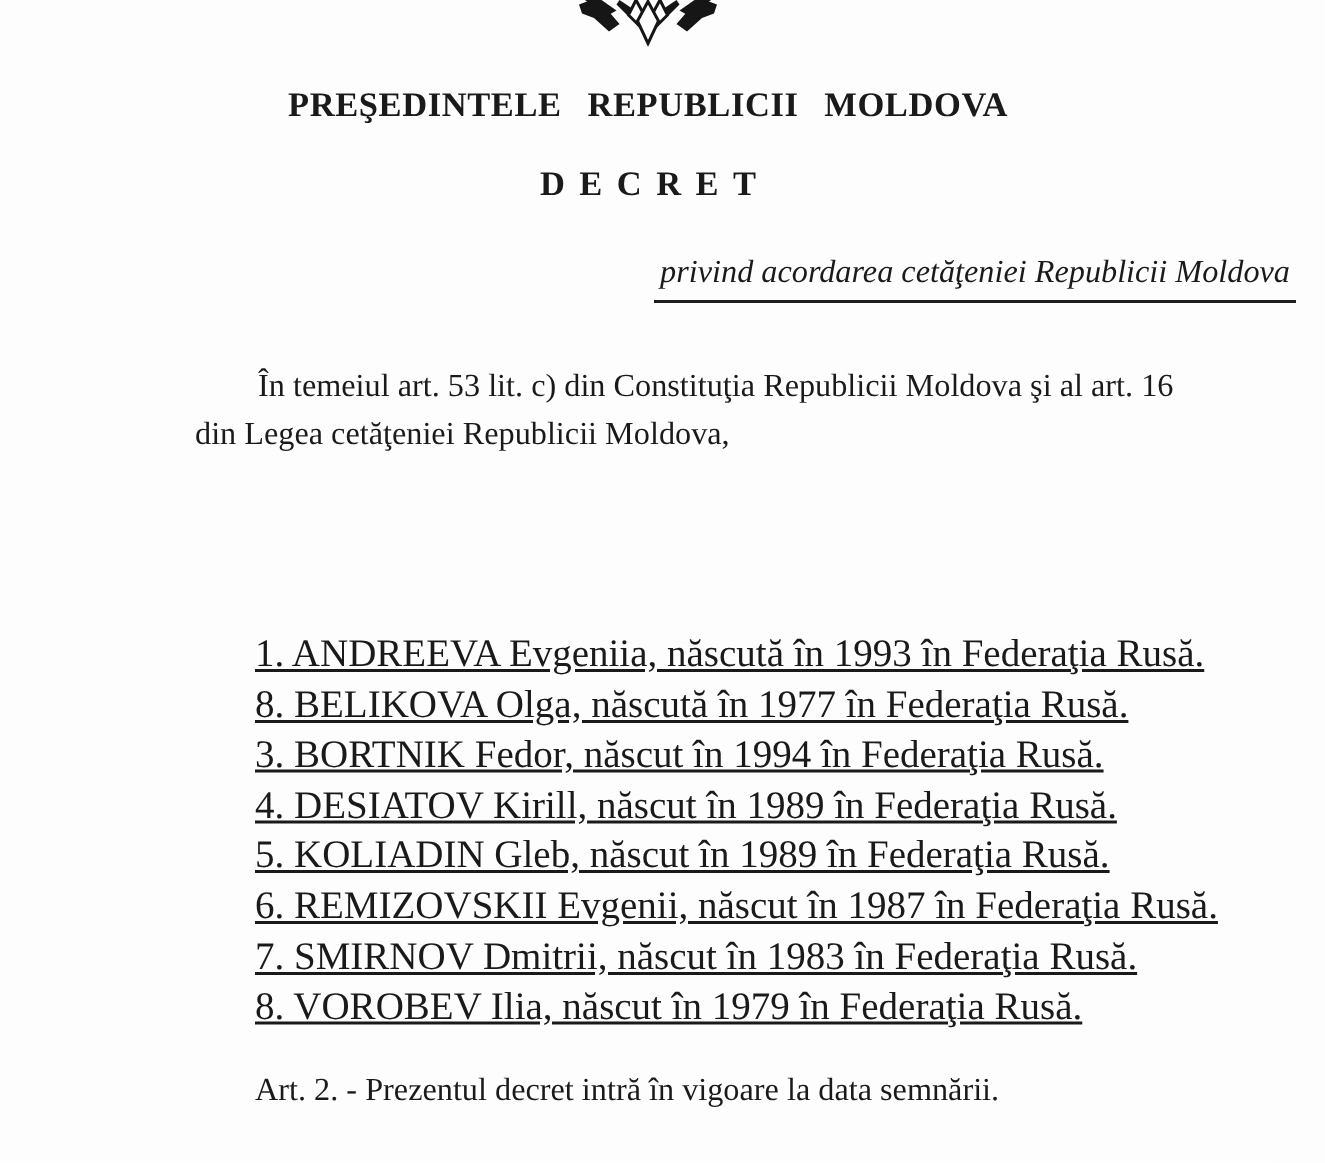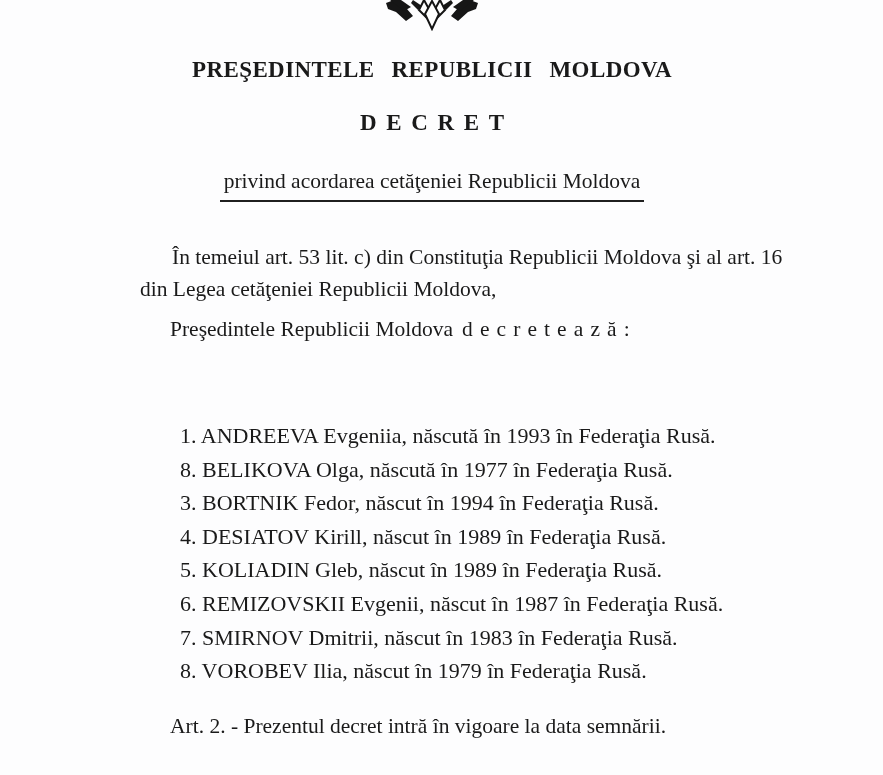--- a/index.html
+++ b/index.html
@@ -49,52 +49,54 @@
   }
   .decree-heading .spaced {
     letter-spacing: 0.42em;
     margin-right: -0.42em;
   }
   .subject {
     position: absolute;
     top: 169px;
     left: 0;
     width: 864px;
-    text-align: center;
+    text-align: right;
     font-size: 21.5px;
+    font-style: italic;
   }
   .subject .underlined {
     display: inline-block;
     padding: 0 4px 6px 4px;
     border-bottom: 2px solid #1f1f1f;
   }
 
   
   .bodyline {
     position: absolute;
     font-size: 21.5px;
     white-space: nowrap;
   }
   .preamble-1 { top: 245px; left: 172px; }
-  .preamble-2 { top: 277px; left: 140px; }
+  .preamble-2 { top: 277px; left: 130px; }
   .enacting   { top: 317px; left: 170px; }
   .enacting .spaced {
     letter-spacing: 0.33em;
     margin-left: 9px;
   }
   .article-1  { top: 367px; left: 170px; }
   .article-2  { top: 714px; left: 170px; }
 
   .persons {
     position: absolute;
     top: 419px;
-    left: 180px;
-    font-size: 22px;
+    left: 170px;
+    font-size: 26px;
     line-height: 33.6px;
     white-space: nowrap;
+    text-decoration: underline;
   }
 </style>
 </head>
 <body>
 
 <div id="page">
 
   <svg class="emblem" viewBox="0 0 92 31" aria-hidden="true">
     <g fill="#161616">
       <path d="M0,3 L8,0 L21,9 L27,16 L20,21 L10,12 L2,9 Z"></path>
@@ -117,23 +119,20 @@
     <span class="spaced">DECRET</span>
   </div>
 
   <div class="subject">
     <span class="underlined">privind acordarea cetăţeniei Republicii Moldova</span>
   </div>
 
   <div class="bodyline preamble-1">În temeiul art. 53 lit. c) din Constituţia Republicii Moldova şi al art. 16</div>
   <div class="bodyline preamble-2">din Legea cetăţeniei Republicii Moldova,</div>
 
-  <div class="bodyline enacting">
-    <span>Preşedintele Republicii Moldova</span><span class="spaced">decretează:</span>
-  </div>
 
 
   <div class="persons">
     <div>1. ANDREEVA Evgeniia, născută în 1993 în Federaţia Rusă.</div>
     <div>8. BELIKOVA Olga, născută în 1977 în Federaţia Rusă.</div>
     <div>3. BORTNIK Fedor, născut în 1994 în Federaţia Rusă.</div>
     <div>4. DESIATOV Kirill, născut în 1989 în Federaţia Rusă.</div>
     <div>5. KOLIADIN Gleb, născut în 1989 în Federaţia Rusă.</div>
     <div>6. REMIZOVSKII Evgenii, născut în 1987 în Federaţia Rusă.</div>
     <div>7. SMIRNOV Dmitrii, născut în 1983 în Federaţia Rusă.</div>

